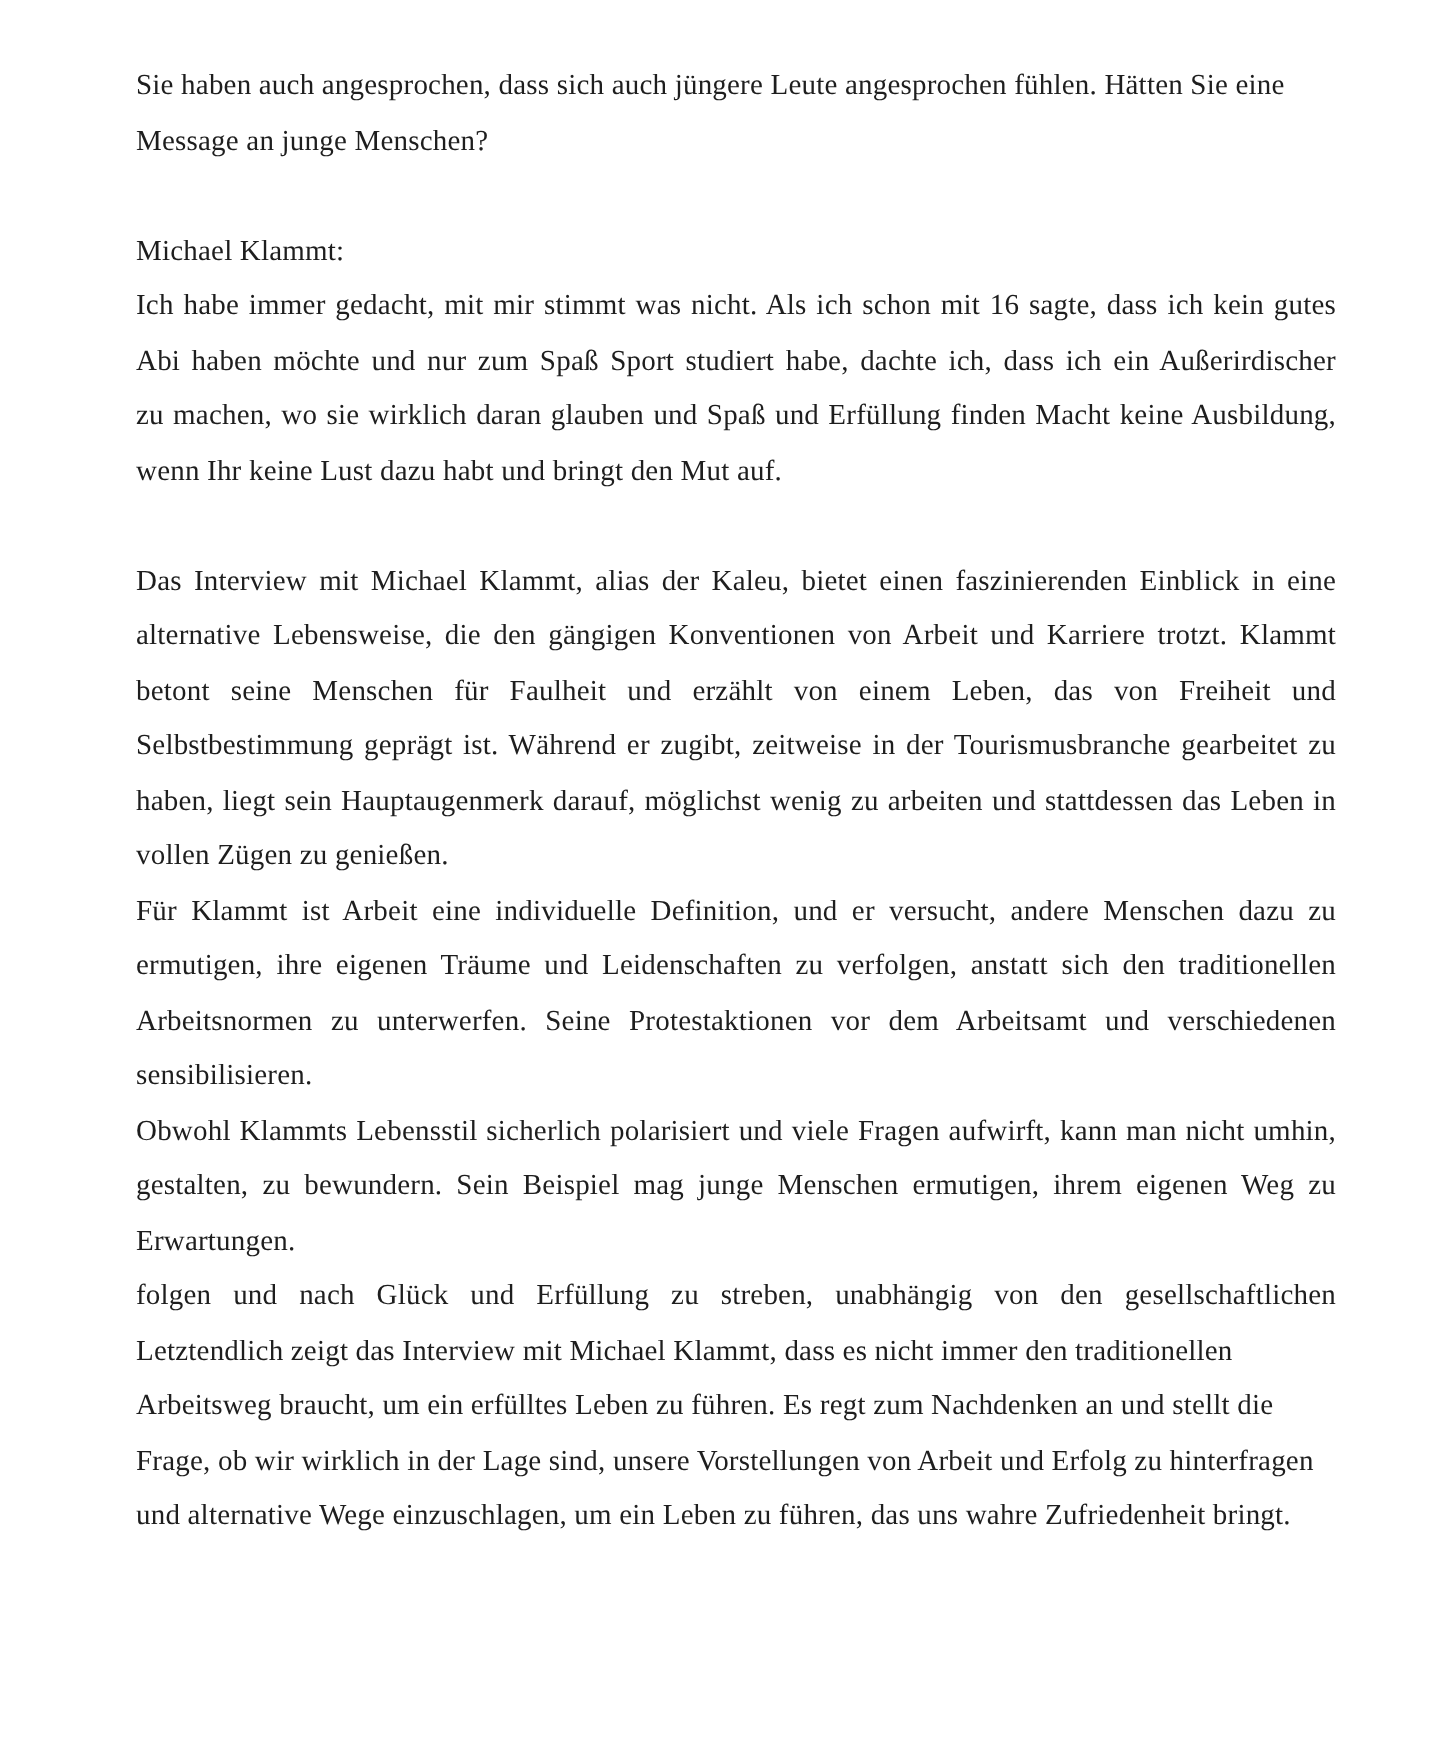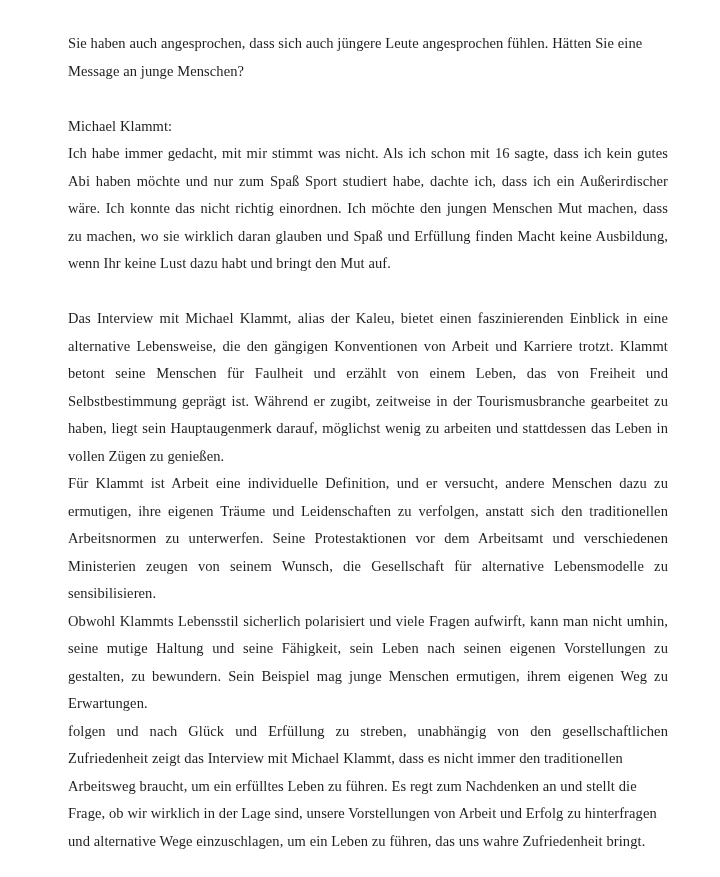--- a/index.html
+++ b/index.html
@@ -46,52 +46,49 @@
 
   <div class="spacer"></div>
 
   <div class="block">
     <div class="ln">Michael Klammt:</div>
   </div>
 
   <div class="block">
     <div class="ln j">Ich habe immer gedacht, mit mir stimmt was nicht. Als ich schon mit 16 sagte, dass ich kein gutes</div>
     <div class="ln j">Abi haben möchte und nur zum Spaß Sport studiert habe, dachte ich, dass ich ein Außerirdischer</div>
-    <div class="ln j">wäre. Ich konnte das nicht richtig einordnen. Ich möchte den jungen Menschen Mut machen, dass</div>
     <div class="ln j">zu machen, wo sie wirklich daran glauben und Spaß und Erfüllung finden Macht keine Ausbildung,</div>
     <div class="ln">wenn Ihr keine Lust dazu habt und bringt den Mut auf.</div>
   </div>
 
   <div class="spacer"></div>
 
   <div class="block">
     <div class="ln j">Das Interview mit Michael Klammt, alias der Kaleu, bietet einen faszinierenden Einblick in eine</div>
     <div class="ln j">alternative Lebensweise, die den gängigen Konventionen von Arbeit und Karriere trotzt. Klammt</div>
     <div class="ln j">betont seine Menschen für Faulheit und erzählt von einem Leben, das von Freiheit und</div>
     <div class="ln j">Selbstbestimmung geprägt ist. Während er zugibt, zeitweise in der Tourismusbranche gearbeitet zu</div>
     <div class="ln j">haben, liegt sein Hauptaugenmerk darauf, möglichst wenig zu arbeiten und stattdessen das Leben in</div>
     <div class="ln">vollen Zügen zu genießen.</div>
   </div>
 
   <div class="block">
     <div class="ln j">Für Klammt ist Arbeit eine individuelle Definition, und er versucht, andere Menschen dazu zu</div>
     <div class="ln j">ermutigen, ihre eigenen Träume und Leidenschaften zu verfolgen, anstatt sich den traditionellen</div>
     <div class="ln j">Arbeitsnormen zu unterwerfen. Seine Protestaktionen vor dem Arbeitsamt und verschiedenen</div>
-    <div class="ln j">Ministerien zeugen von seinem Wunsch, die Gesellschaft für alternative Lebensmodelle zu</div>
     <div class="ln">sensibilisieren.</div>
   </div>
 
   <div class="block">
     <div class="ln j">Obwohl Klammts Lebensstil sicherlich polarisiert und viele Fragen aufwirft, kann man nicht umhin,</div>
-    <div class="ln j">seine mutige Haltung und seine Fähigkeit, sein Leben nach seinen eigenen Vorstellungen zu</div>
     <div class="ln j">gestalten, zu bewundern. Sein Beispiel mag junge Menschen ermutigen, ihrem eigenen Weg zu</div>
     <div class="ln">Erwartungen.</div>
     <div class="ln j">folgen und nach Glück und Erfüllung zu streben, unabhängig von den gesellschaftlichen</div>
   </div>
 
   <div class="block">
-    <div class="ln">Zufriedenheit zeigt das Interview mit Michael Klammt, dass  es nicht immer den traditionellen</div>
+    <div class="ln">Letztendlich zeigt das Interview mit Michael Klammt, dass  es nicht immer den traditionellen</div>
     <div class="ln">Arbeitsweg braucht, um ein erfülltes Leben zu führen. Es regt zum Nachdenken an und stellt die</div>
     <div class="ln">Frage, ob wir wirklich in der Lage sind, unsere Vorstellungen von Arbeit und Erfolg zu hinterfragen</div>
     <div class="ln">und alternative Wege einzuschlagen, um ein Leben zu führen, das uns wahre Zufriedenheit bringt.</div>
   </div>
 
 </div>
 
 </body></html>

